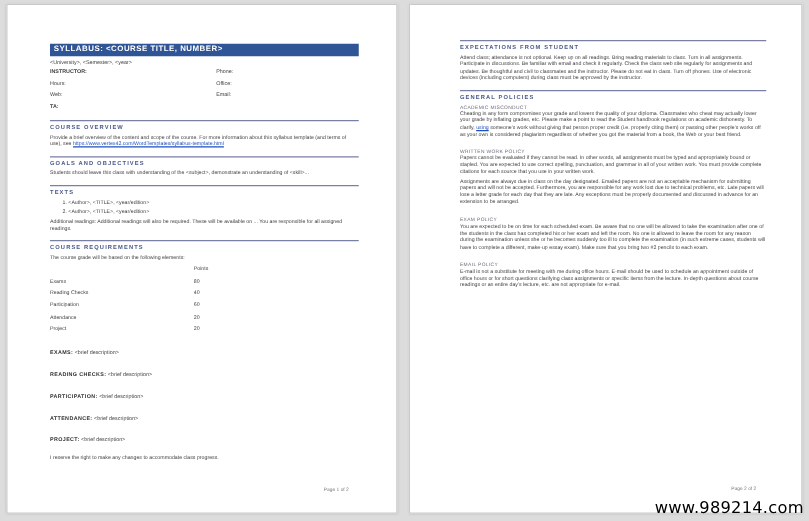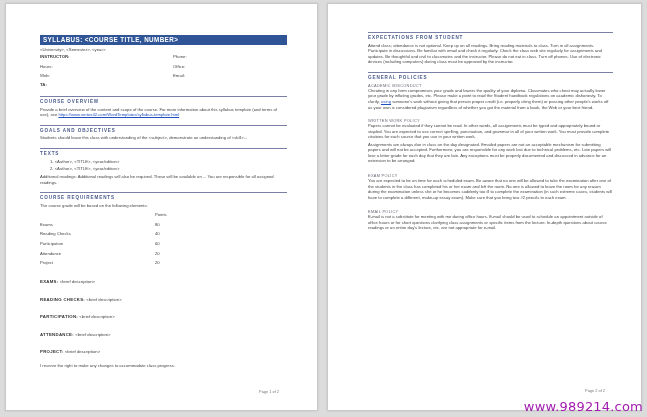--- a/index.html
+++ b/index.html
@@ -22,21 +22,21 @@
   ol.texts li { font-size: 4.2px; line-height: 6.8px; color: #444; }
   .points-table { margin-top: 2px; }
   .pt-row { display: flex; font-size: 4.2px; line-height: 9.6px; color: #444; }
   .pt-row .c1 { width: 115px; }
   .req-line { font-size: 4.3px; line-height: 6px; margin-top: 11.5px; color: #444; }
   .req-line b { font-weight: bold; color: #333; letter-spacing: 0.3px; }
   .footer { position: absolute; bottom: 16px; right: 38px; font-size: 3.9px; color: #777; }
   #page2 .footer { right: 36px; bottom: 17px; }
   .subhead { font-size: 3.9px; line-height: 5px; color: #6a6a7a; letter-spacing: 0.3px; margin-top: 6px; text-transform: uppercase; }
   .subhead.first { margin-top: 2px; }
-  .watermark { position: absolute; right: 4px; bottom: 3px; font-size: 13px; color: #a21caf; font-family: "DejaVu Sans", sans-serif; letter-spacing: 0.2px; }
+  .watermark { position: absolute; right: 4px; bottom: 3px; font-size: 13px; color: #000000; font-family: "DejaVu Sans", sans-serif; letter-spacing: 0.2px; }
 </style>
 </head>
 <body>
 
 <div class="page" id="page1">
   <div class="content">
     <div class="title-bar">SYLLABUS: &lt;COURSE TITLE, NUMBER&gt;</div>
     <div class="small" style="margin-top:2px">&lt;University&gt;, &lt;Semester&gt;, &lt;year&gt;</div>
     <div class="info-grid">
       <span class="bold">INSTRUCTOR:</span>

